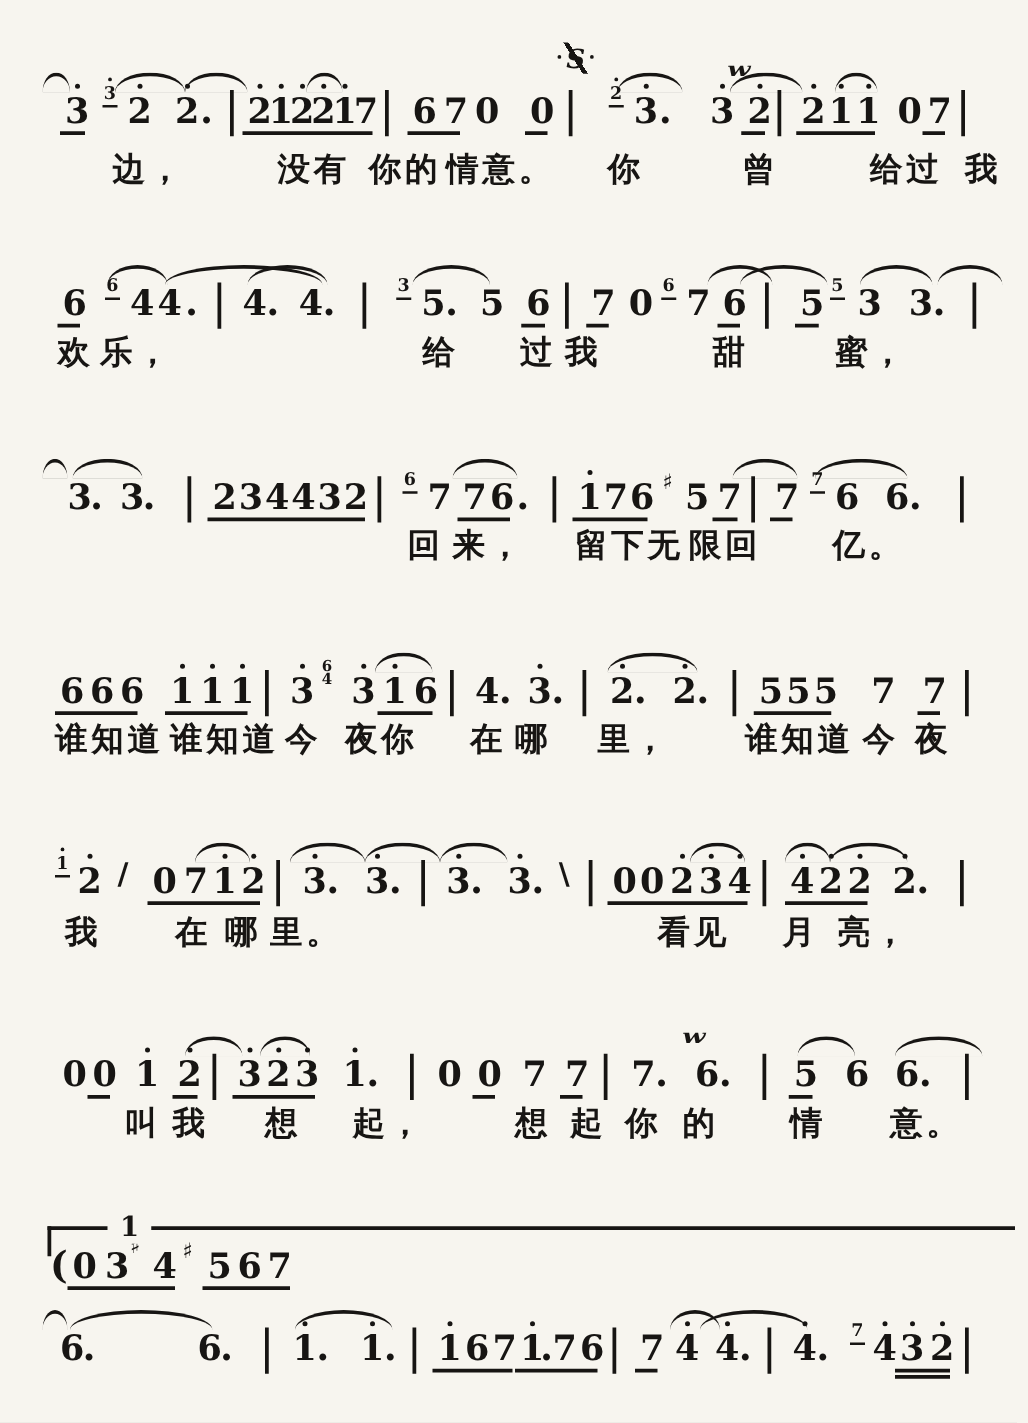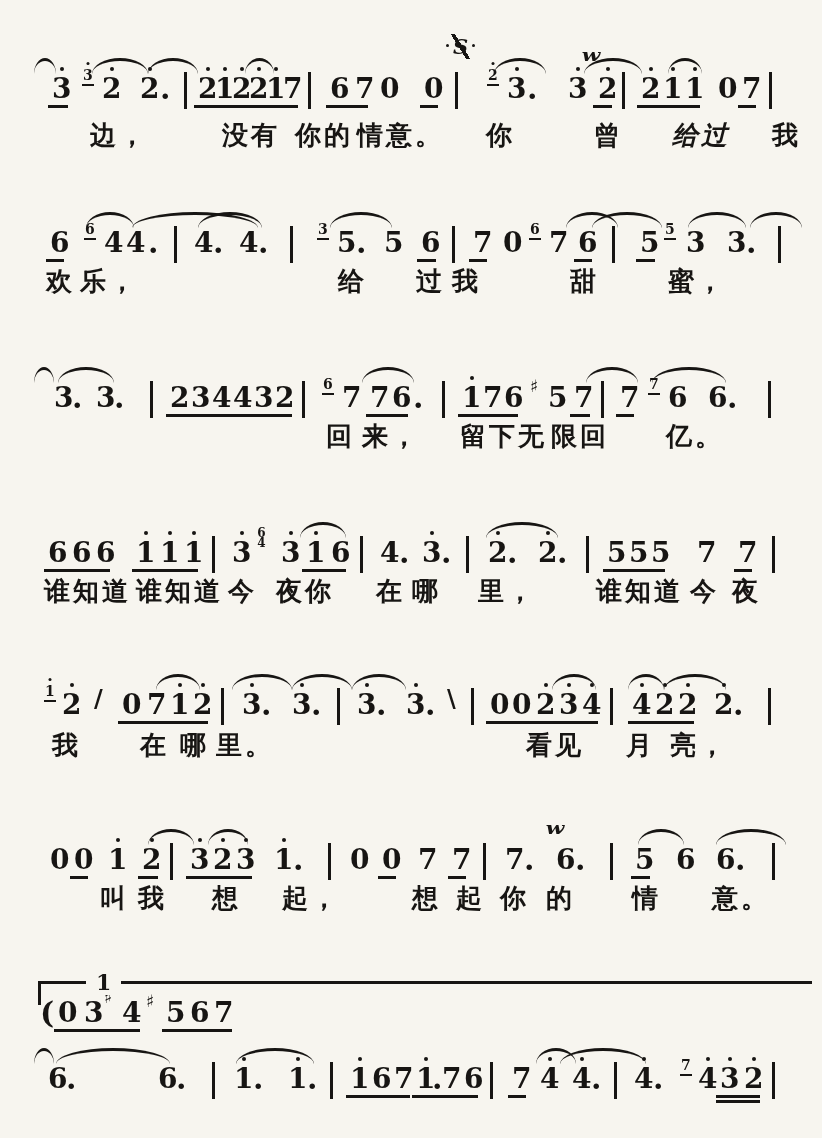--- a/index.html
+++ b/index.html
@@ -85,21 +85,21 @@
     <div class="arc" style="left: 245px; top: 58px; width: 29px;"></div>
     <div class="arc" style="left: 494px; top: 58px; width: 52px;"></div>
     <div class="arc" style="left: 584px; top: 58px; width: 58px;"></div>
     <div class="arc" style="left: 668px; top: 58px; width: 34px;"></div>
     <div class="lyric" style="left: 90px; top: 118px;">边，</div>
     <div class="lyric" style="left: 222px; top: 118px;">没有</div>
     <div class="lyric" style="left: 295px; top: 118px;">你的</div>
     <div class="lyric" style="left: 357px; top: 118px;">情意。</div>
     <div class="lyric" style="left: 486px; top: 118px;">你</div>
     <div class="lyric" style="left: 594px; top: 118px;">曾</div>
-    <div class="lyric" style="left: 672px; top: 118px; font-style: italic;">给过</div>
+    <div class="lyric" style="left: 696px; top: 118px;">给过</div>
     <div class="lyric" style="left: 772px; top: 118px;">我</div>
     <div class="tok note" style="left: 50px; top: 228px;">6</div>
     <div class="grace" style="left: 84px; top: 222px;">6</div>
     <div class="tok note" style="left: 104px; top: 228px;">4</div>
     <div class="tok note" style="left: 126px; top: 228px;">4</div>
     <div class="tok dot" style="left: 148px; top: 228px;">.</div>
     <div class="bar" style="left: 174px; top: 226px;"></div>
     <div class="tok note" style="left: 194px; top: 228px;">4</div>
     <div class="tok dot" style="left: 213px; top: 228px;">.</div>
     <div class="tok note" style="left: 239px; top: 228px;">4</div>

